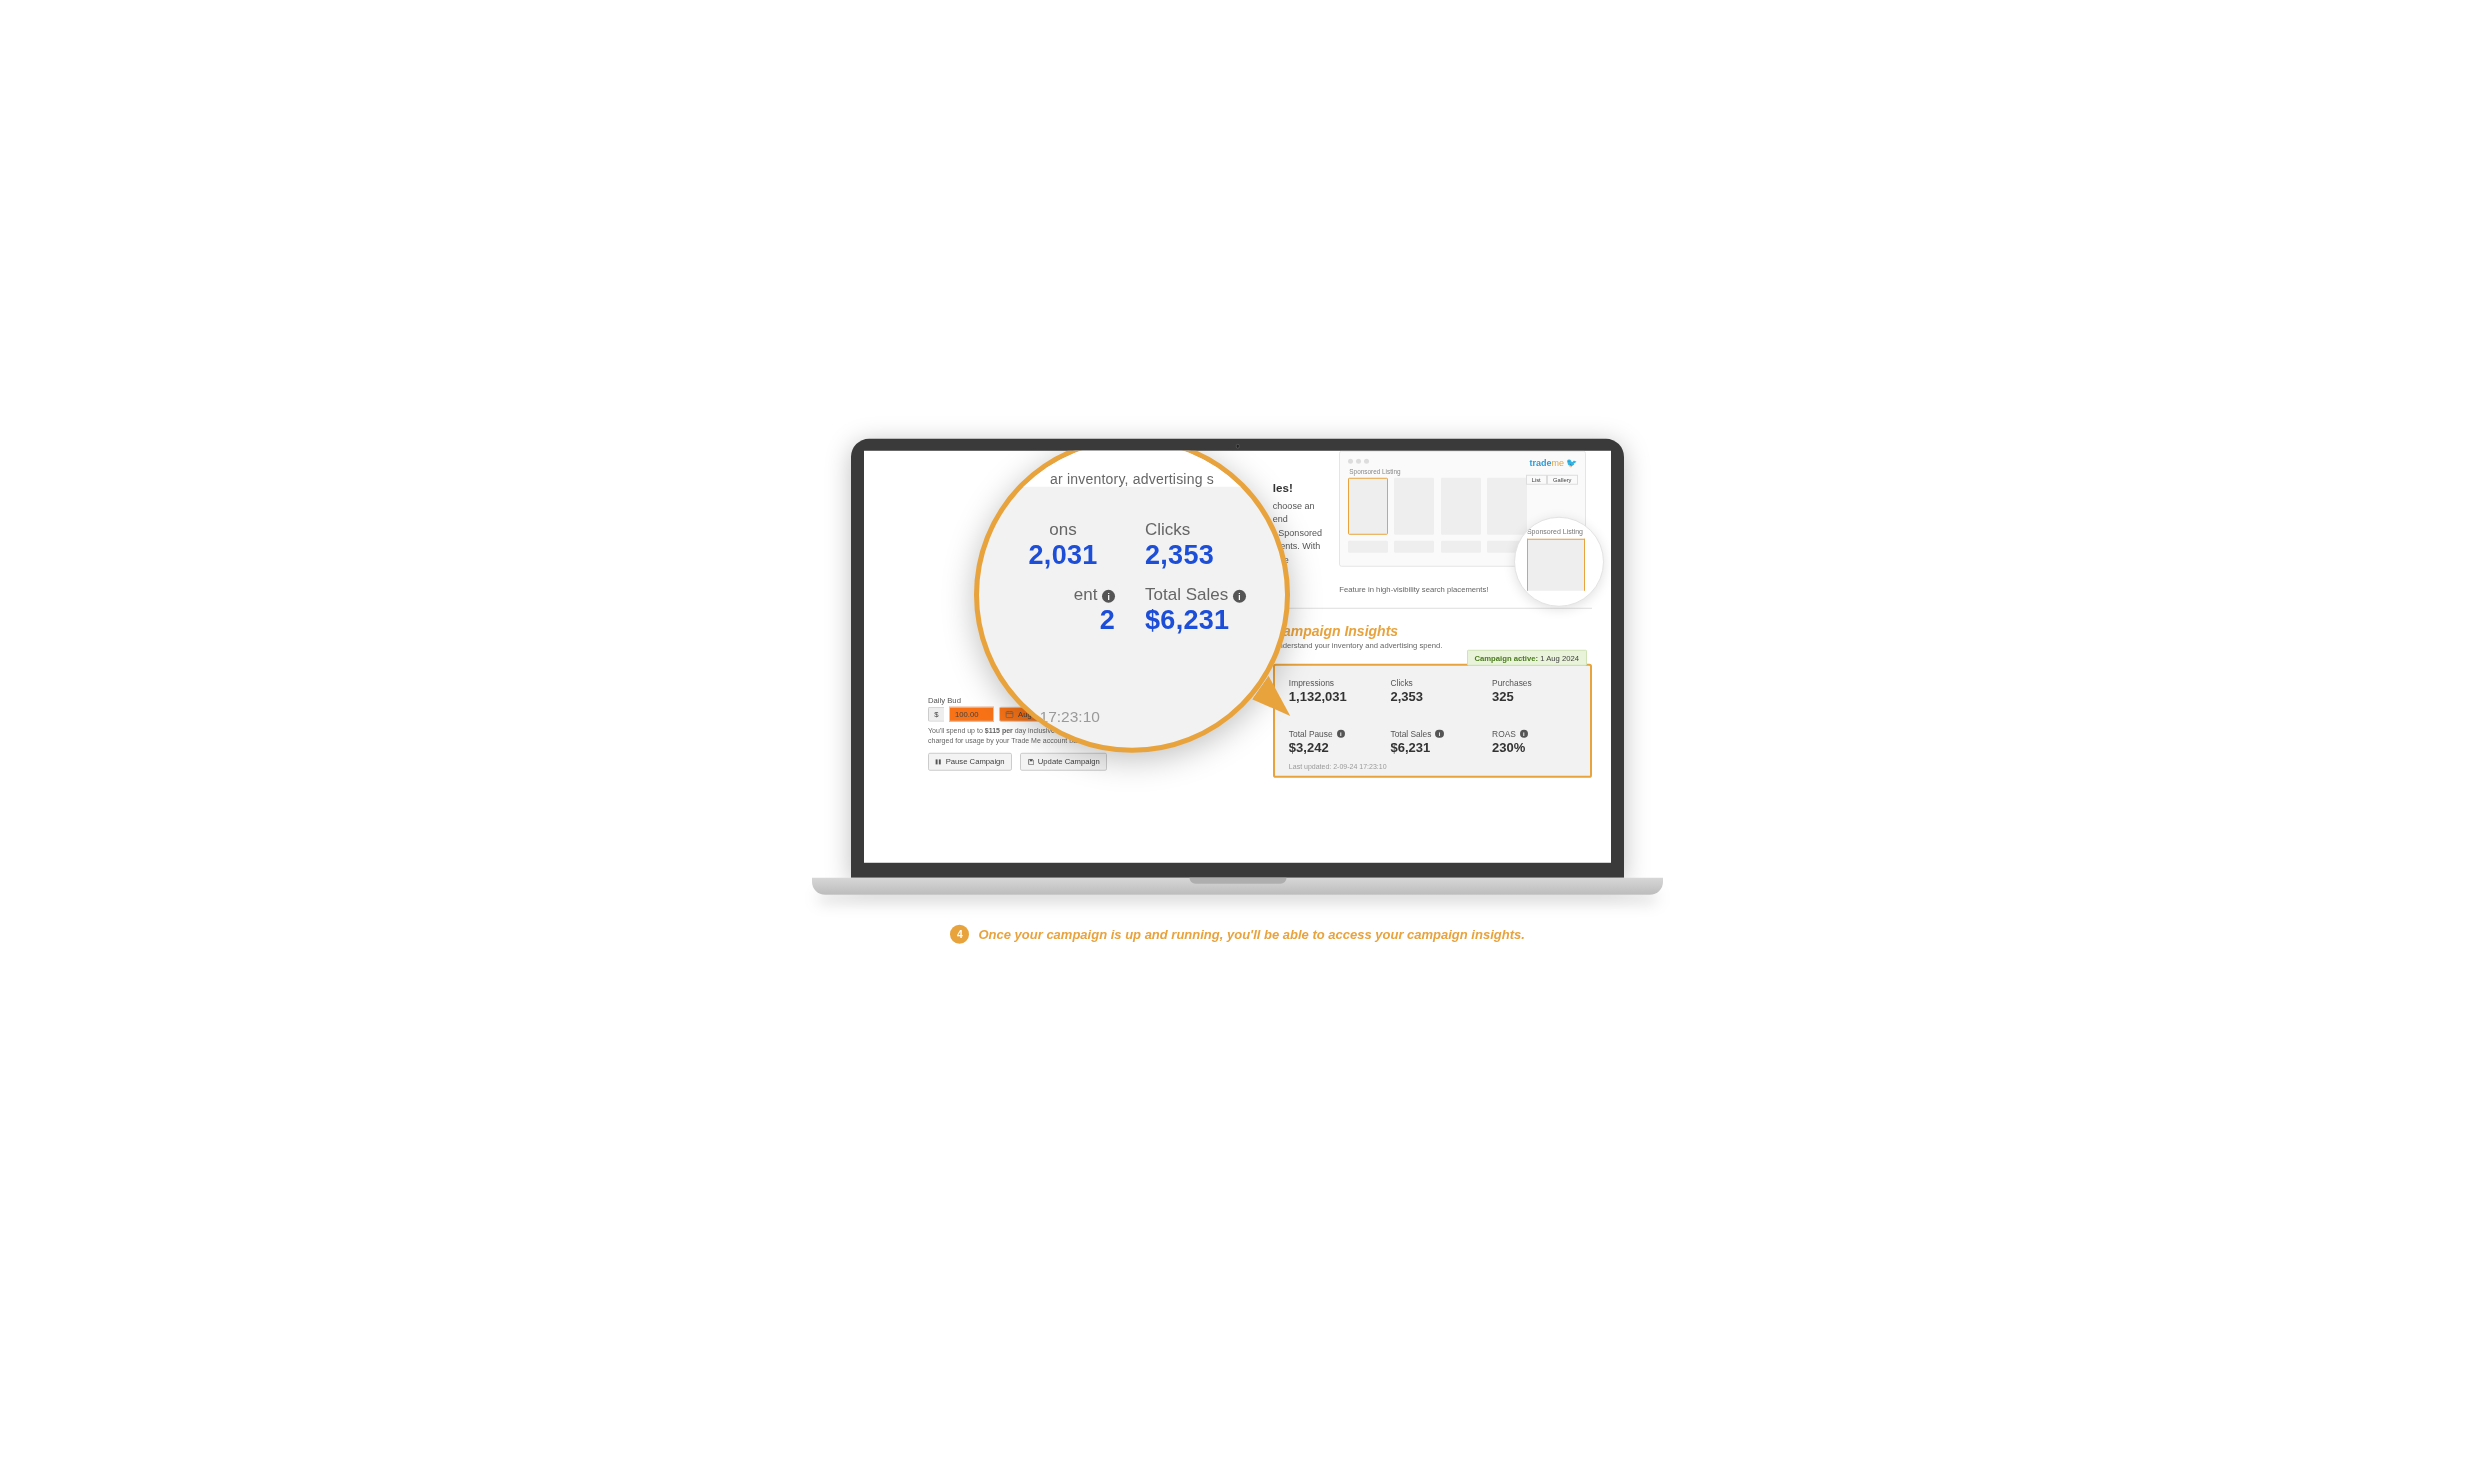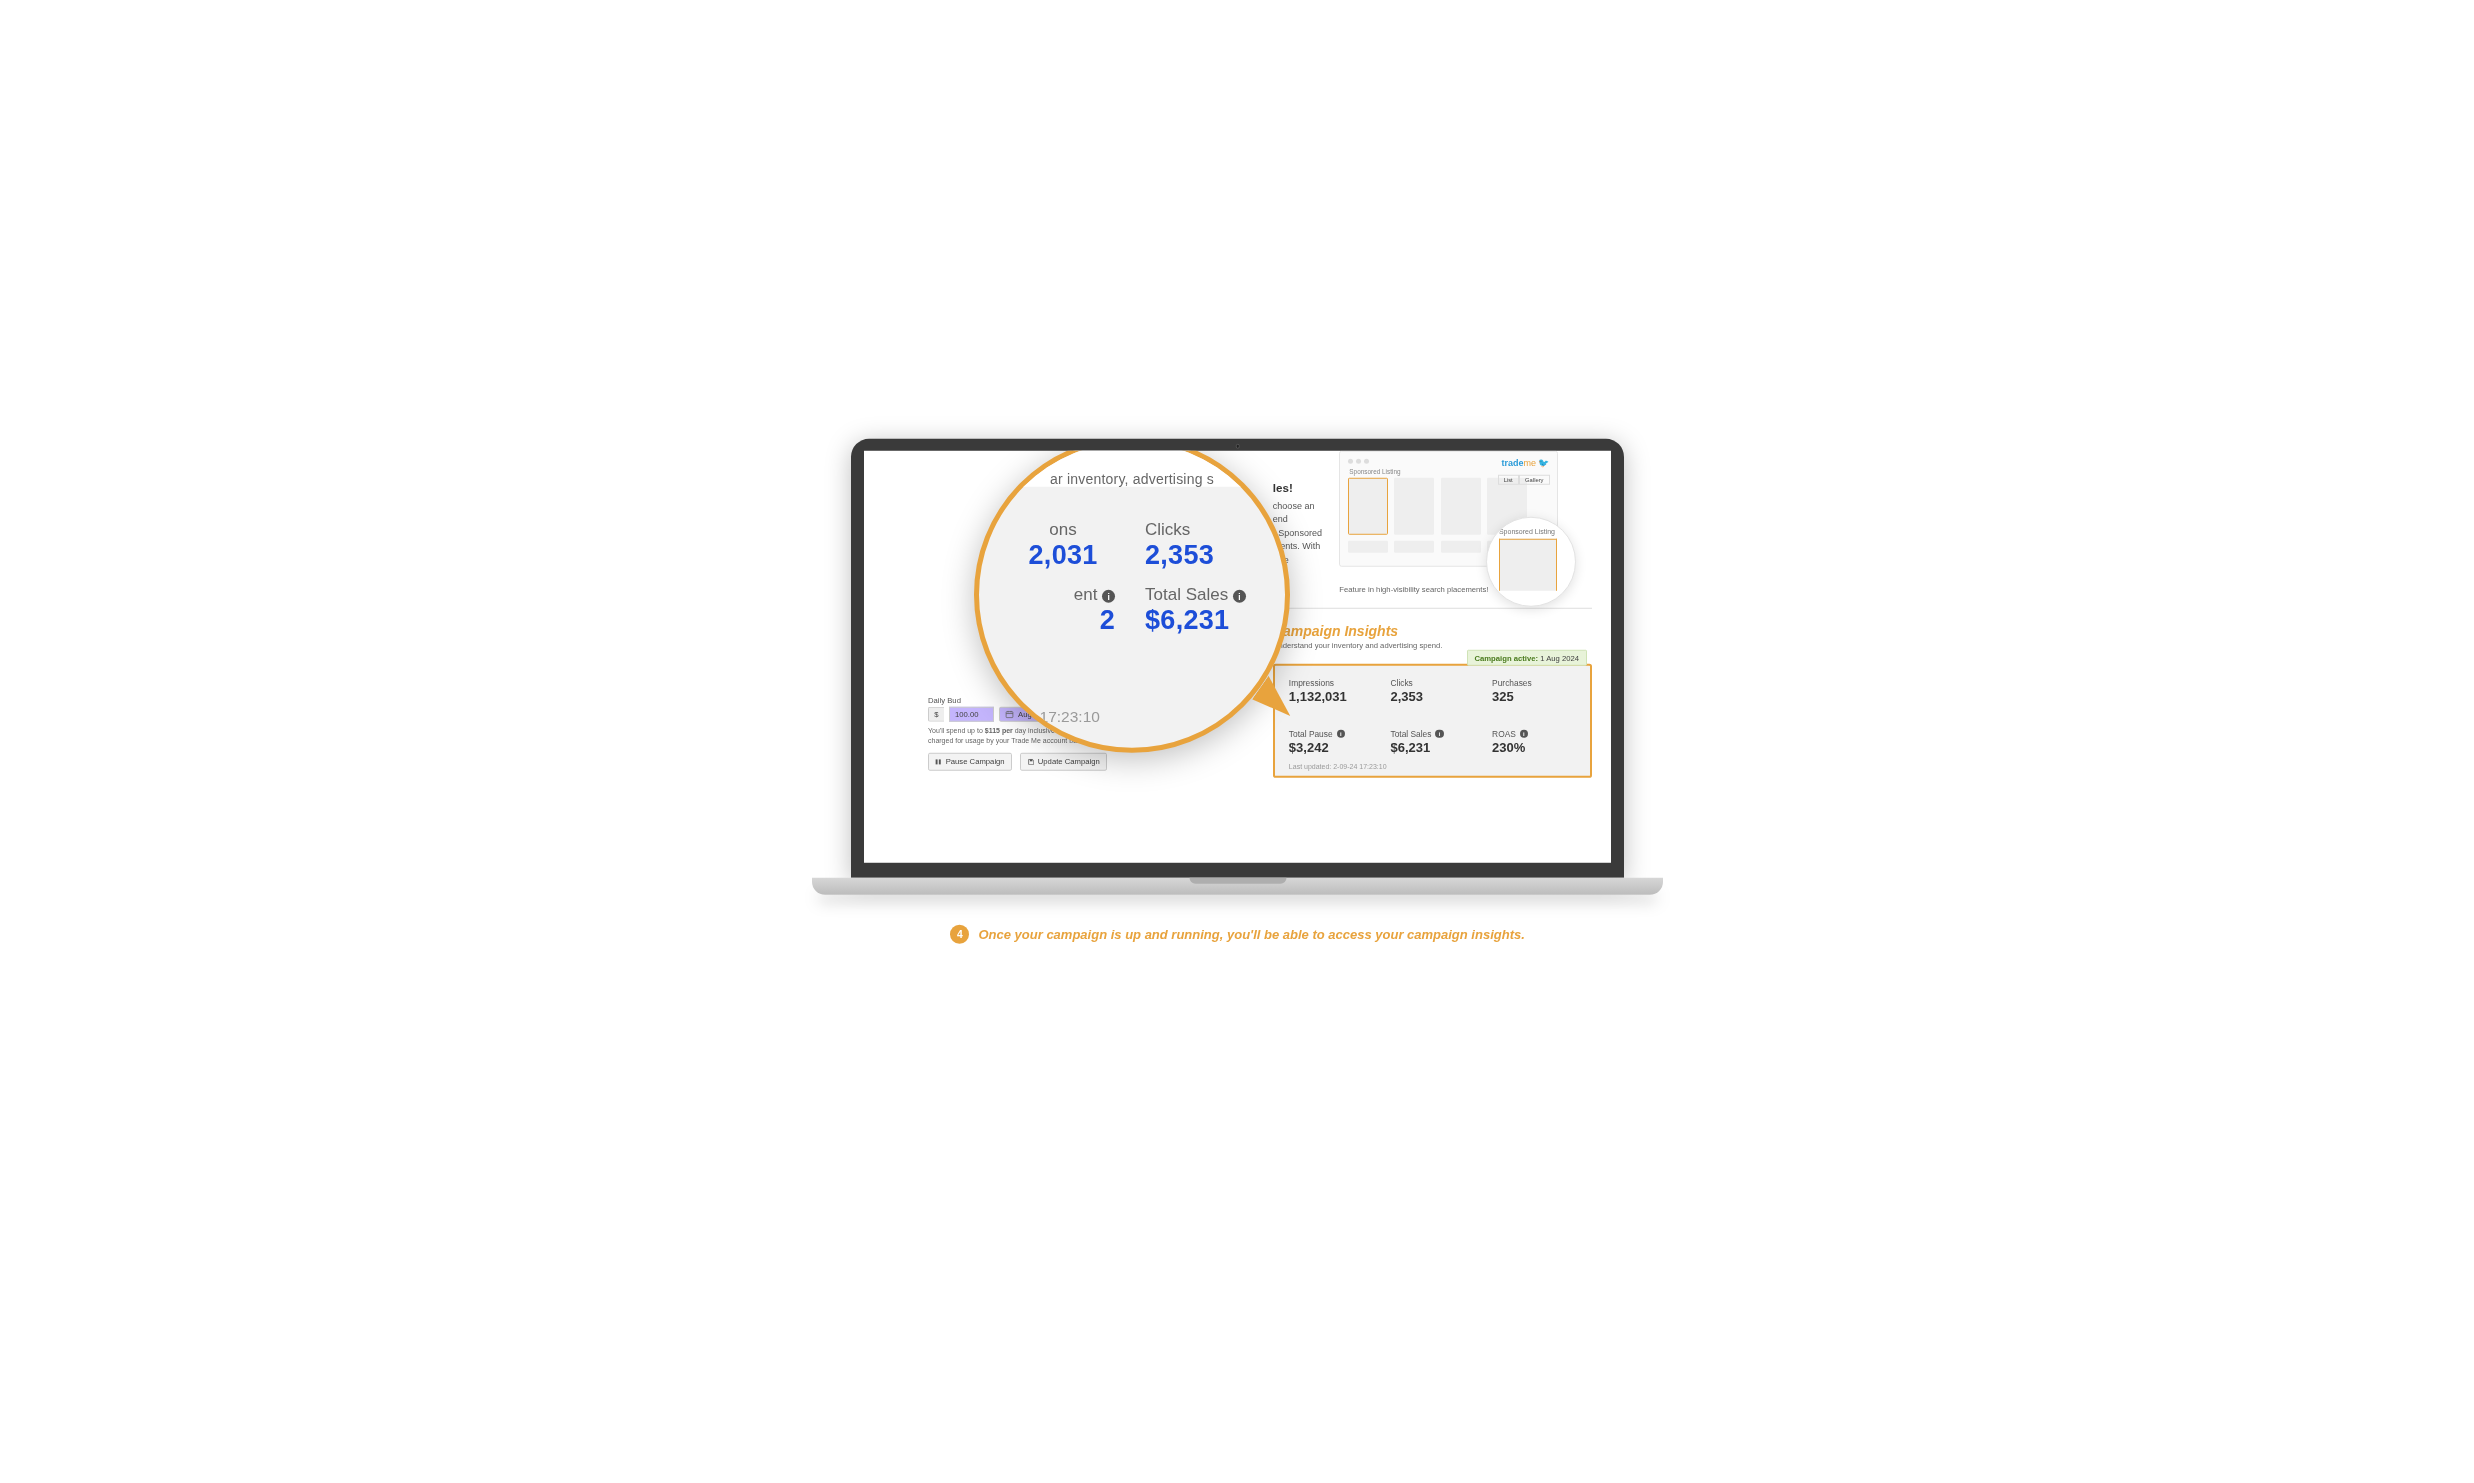--- a/index.html
+++ b/index.html
@@ -71,40 +71,40 @@
   height:100%;
   color:#424242;
 }
 .col-left { flex:1; padding-top: 245px; }
 .col-right { flex:1; padding-top: 0; }
 
 
 .field-label { font-size:7.7px; color:#555; margin-bottom:2.6px; }
 .input-row { display:flex; gap:5.2px; margin-bottom:3.9px; }
 .dollar { background:#eee; border:0.6px solid #ccc; padding:1.9px 5.2px; font-size:7.7px; border-radius:1.9px 0 0 1.9px; border-right:none;}
-.input-box { border:0.6px solid #ccc; padding:1.9px 5.2px; font-size:7.7px; background:#c4b5fd; min-width:45px;}
+.input-box { border:0.6px solid #ccc; padding:1.9px 5.2px; font-size:7.7px; background:#f97316; min-width:45px;}
 .calico { width:9px; height:9px; display:inline-block;}
 .help-text { font-size:7px; color:#666; line-height:1.4; max-width:193px; margin-bottom:7.7px;}
 .btn { display:inline-flex; align-items:center; gap:3.9px; background:#f3f3f3; border:0.6px solid #ccc; padding:3.2px 6.4px; font-size:7.7px; border-radius:1.9px; cursor:pointer;}
 .btn + .btn { margin-left:5.2px; }
 .icon-sq { width:6.4px; height:6.4px; display:inline-block;}
 
 
 .right-top-text {
   font-size:9px; line-height:1.5; color:#555;
   max-width: 180px; margin-top: 28px;
   text-align:left;
 }
 .right-top-text .les { font-weight:700; font-size:11.6px; color:#333; display:block; margin-bottom:3.9px;}
 .balance-line { margin-top:13px; font-size:8.4px; color:#555;}
 .feature-caption { font-size:7.7px; color:#666; margin-top:5.2px;}
 hr.sep { border:none; border-top:0.6px solid #ddd; margin:14px 0;}
 .preview-box {
   background:#fafafa; border:0.6px solid #e5e5e5; border-radius:2.6px;
-  padding:7.7px; position:relative; width:219px; height:116px;
+  padding:7.7px; position:relative; width:247px; height:116px;
 }
 .preview-bar { display:flex; gap:2.6px; margin-bottom:3.9px;}
 .preview-bar span{ width:5.2px; height:5.2px; border-radius:50%; background:#ddd;}
 .trademe { position:absolute; top:6.4px; right:7.7px; font-size:9px; }
 .trademe b{color:#2b9bd8;} .trademe i{color:#e8a33d; font-style:normal;}
 .sp-listing-tag{ font-size:6.4px; color:#888; margin:2.6px 0 2.6px 1.3px;}
 .pv-grid{ display:flex; gap:6.4px;}
 .pv-card{ width:40px; height:57px; background:#eee; border-radius:1.3px;}
 .pv-card.hl{ border:1.3px solid #e8a33d;}
 .pv-row2{ display:flex; gap:6.4px; margin-top:6.4px;}

